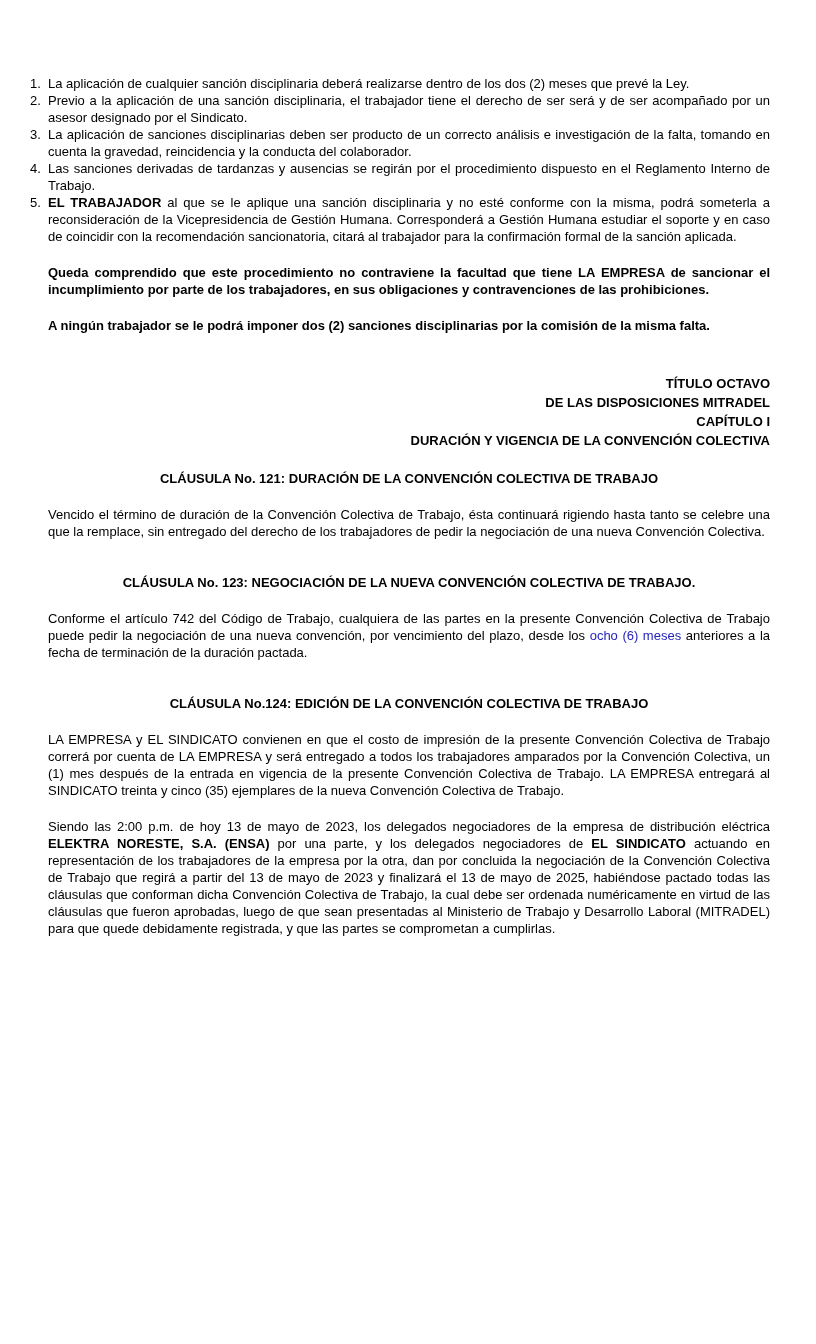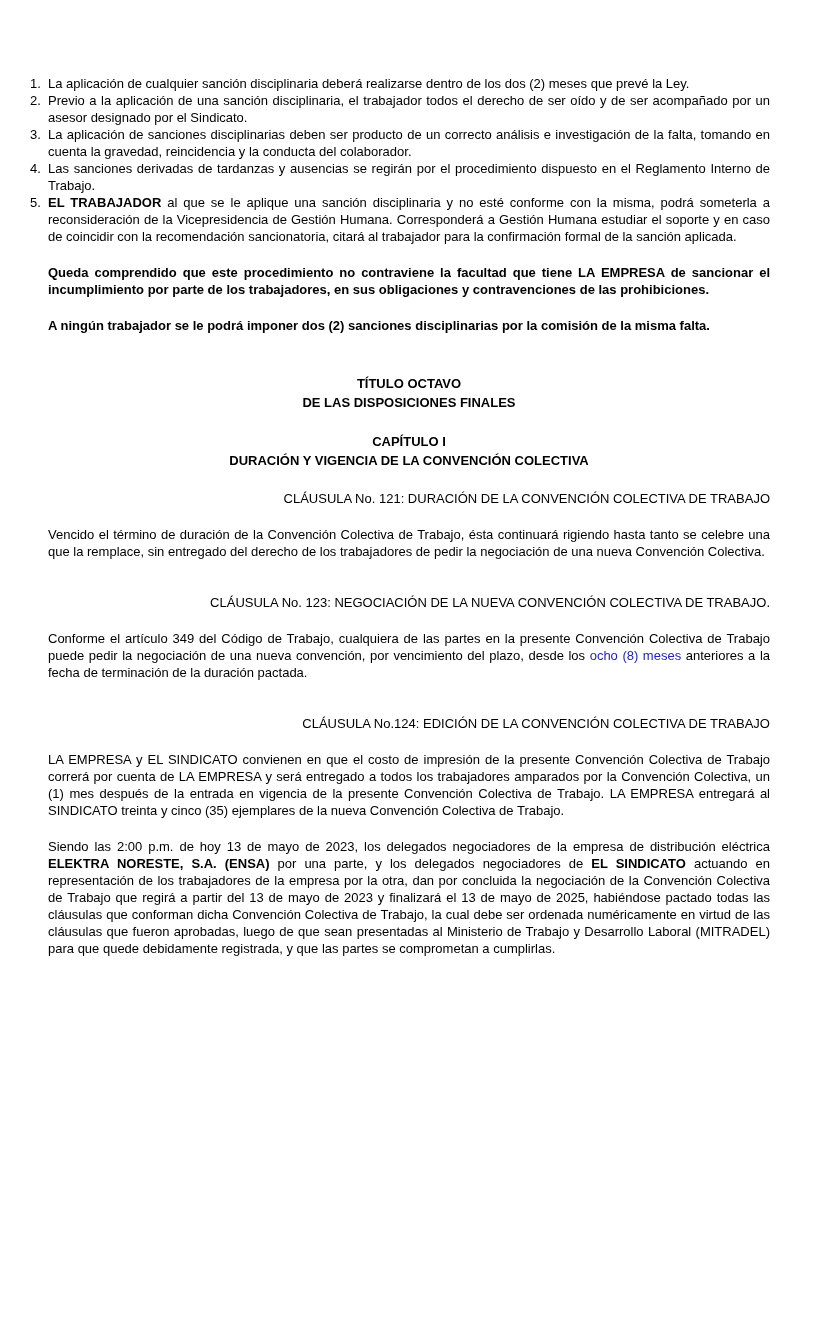--- a/index.html
+++ b/index.html
@@ -32,29 +32,29 @@
     text-align: justify;
   }
   .para {
     margin: 19px 0 0 18px;
     text-align: justify;
     font-weight: bold;
   }
   .center-heading {
     margin: 0 0 0 18px;
     font-weight: bold;
-    text-align: center;
+    text-align: right;
     line-height: 19px;
   }
   .center-heading.titulo { margin-top: 40px; }
-  .center-heading.capitulo { margin-top: 20px; }
+  .center-heading.capitulo { }
   .clause-heading {
     margin: 34px 0 0 18px;
-    font-weight: normal;
-    text-align: right;
+    font-weight: bold;
+    text-align: center;
   }
   .clause-heading.first { margin-top: 20px; }
   .clause-body {
     margin: 19px 0 0 18px;
     text-align: justify;
   }
   .bold { font-weight: bold; }
   .blue { color: var(--link-blue, #2323be); }
 </style>
 </head>
@@ -62,21 +62,21 @@
 
 <div class="page">
 
   <div class="rules-list">
     <div class="rule-item">
       <span class="rule-num">1.</span>
       <div class="rule-text">La aplicación de cualquier sanción disciplinaria deberá realizarse dentro de los dos (2) meses que prevé la Ley.</div>
     </div>
     <div class="rule-item">
       <span class="rule-num">2.</span>
-      <div class="rule-text">Previo a la aplicación de una sanción disciplinaria, el trabajador todos el derecho de ser oído y de ser acompañado por un asesor designado por el Sindicato.</div>
+      <div class="rule-text">Previo a la aplicación de una sanción disciplinaria, el trabajador tiene el derecho de ser será y de ser acompañado por un asesor designado por el Sindicato.</div>
     </div>
     <div class="rule-item">
       <span class="rule-num">3.</span>
       <div class="rule-text">La aplicación de sanciones disciplinarias deben ser producto de un correcto análisis e investigación de la falta, tomando en cuenta la gravedad, reincidencia y la conducta del colaborador.</div>
     </div>
     <div class="rule-item">
       <span class="rule-num">4.</span>
       <div class="rule-text">Las sanciones derivadas de tardanzas y ausencias se regirán por el procedimiento dispuesto en el Reglamento Interno de Trabajo.</div>
     </div>
     <div class="rule-item">
@@ -84,33 +84,33 @@
       <div class="rule-text"><span class="bold">EL TRABAJADOR</span><span> al que se le aplique una sanción disciplinaria y no esté conforme con la misma, podrá someterla a reconsideración de la Vicepresidencia de Gestión Humana.  Corresponderá a Gestión Humana estudiar el soporte y en caso de coincidir con la recomendación sancionatoria, citará al trabajador para la confirmación formal de la sanción aplicada.</span></div>
     </div>
   </div>
 
   <p class="para">Queda comprendido que este procedimiento no contraviene la facultad que tiene LA EMPRESA de sancionar el incumplimiento por parte de los trabajadores, en sus obligaciones y contravenciones de las prohibiciones.</p>
 
   <p class="para">A ningún trabajador se le podrá imponer dos (2) sanciones disciplinarias por la comisión de la misma falta.</p>
 
   <div class="center-heading titulo">
     <div>TÍTULO OCTAVO</div>
-    <div>DE LAS DISPOSICIONES FINALES</div>
+    <div>DE LAS DISPOSICIONES MITRADEL</div>
   </div>
 
   <div class="center-heading capitulo">
     <div>CAPÍTULO I</div>
     <div>DURACIÓN Y VIGENCIA DE LA CONVENCIÓN COLECTIVA</div>
   </div>
 
   <div class="clause-heading first">CLÁUSULA No. 121: DURACIÓN DE LA CONVENCIÓN COLECTIVA DE TRABAJO</div>
 
   <p class="clause-body">Vencido el término de duración de la Convención Colectiva de Trabajo, ésta continuará rigiendo hasta tanto se celebre una que la remplace, sin entregado del derecho de los trabajadores de pedir la negociación de una nueva Convención Colectiva.</p>
 
   <div class="clause-heading">CLÁUSULA No. 123: NEGOCIACIÓN DE LA NUEVA CONVENCIÓN COLECTIVA DE TRABAJO.</div>
-  <p class="clause-body"><span>Conforme el artículo 349 del Código de Trabajo, cualquiera de las partes en la presente Convención Colectiva de Trabajo puede pedir la negociación de una nueva convención, por vencimiento del plazo, desde los </span><span class="blue">ocho (8) meses</span><span> anteriores a la fecha de terminación de la duración pactada.</span></p>
+  <p class="clause-body"><span>Conforme el artículo 742 del Código de Trabajo, cualquiera de las partes en la presente Convención Colectiva de Trabajo puede pedir la negociación de una nueva convención, por vencimiento del plazo, desde los </span><span class="blue">ocho (6) meses</span><span> anteriores a la fecha de terminación de la duración pactada.</span></p>
 
   <div class="clause-heading">CLÁUSULA No.124: EDICIÓN DE LA CONVENCIÓN COLECTIVA DE TRABAJO</div>
   <p class="clause-body">LA EMPRESA y EL SINDICATO convienen en que el costo de impresión de la presente Convención Colectiva de Trabajo correrá por cuenta de LA EMPRESA y será entregado a todos los trabajadores amparados por la Convención Colectiva, un (1) mes después de la entrada en vigencia de la presente Convención Colectiva de Trabajo. LA EMPRESA entregará al SINDICATO treinta y cinco (35) ejemplares de la nueva Convención Colectiva de Trabajo.</p>
 
   <p class="clause-body"><span>Siendo las 2:00 p.m. de hoy 13 de mayo de 2023, los delegados negociadores de la empresa de distribución eléctrica </span><span class="bold">ELEKTRA NORESTE, S.A. (ENSA)</span><span> por una parte, y los delegados negociadores de </span><span class="bold">EL SINDICATO</span><span> actuando en representación de los trabajadores de la empresa por la otra, dan por concluida la negociación de la Convención Colectiva de Trabajo que regirá a partir del 13 de mayo de 2023 y finalizará el 13 de mayo de 2025, habiéndose pactado todas las cláusulas que conforman dicha Convención Colectiva de Trabajo, la cual debe ser ordenada numéricamente en virtud de las cláusulas que fueron aprobadas, luego de que sean presentadas al Ministerio de Trabajo y Desarrollo Laboral (MITRADEL) para que quede debidamente registrada, y que las partes se comprometan a cumplirlas.</span></p>
 
 </div>
 
 </body></html>

